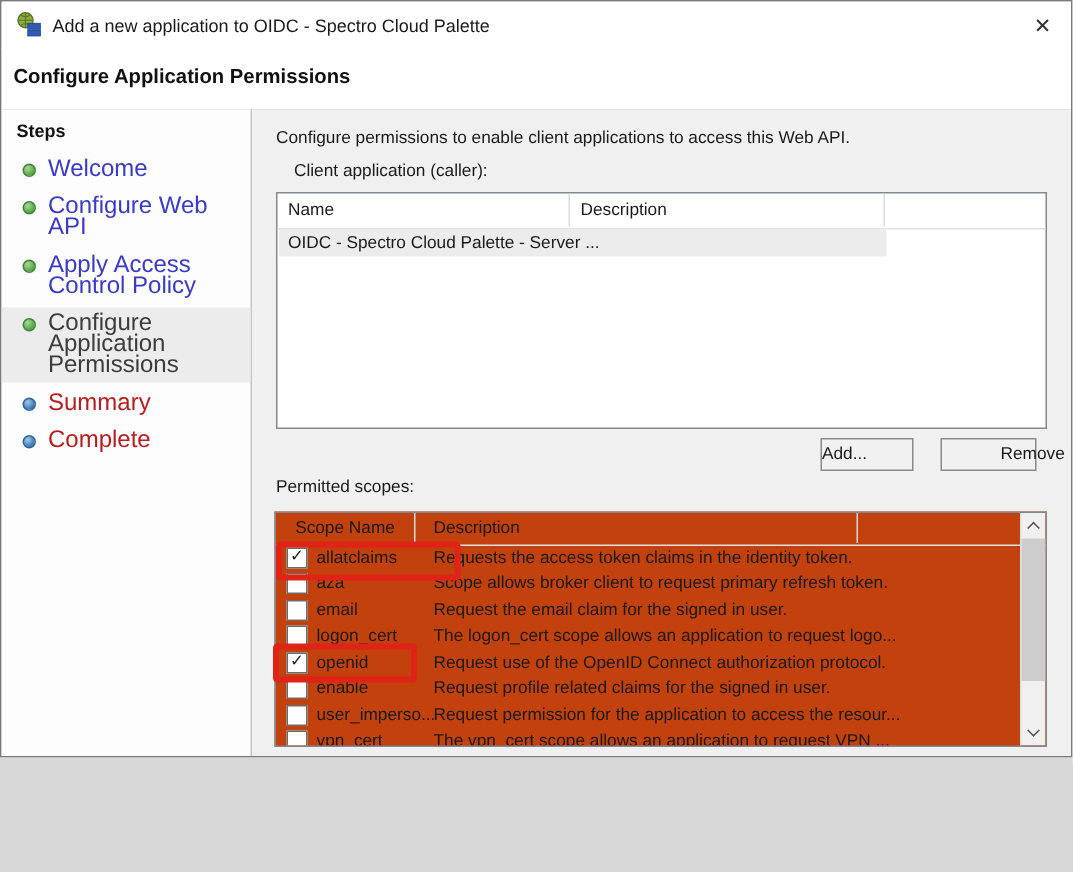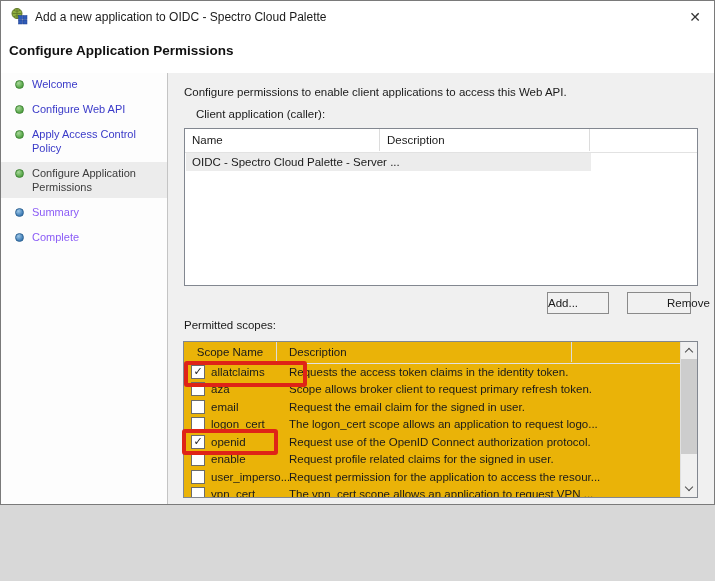--- a/index.html
+++ b/index.html
@@ -16,43 +16,43 @@
   .page-title{position:absolute;left:8px;top:11px;font-size:13.5px;font-weight:bold;color:#111;}
 
   
   .sidebar{position:absolute;left:0;top:72px;bottom:0;width:167px;background:#fdfdfd;border-right:1px solid #c4c4c4;box-sizing:border-box;}
   .steps-heading{font-size:12px;font-weight:bold;color:#111;padding:7px 0 8px 10px;}
   .step-item{display:flex;align-items:flex-start;padding:4px 4px 4px 14px;margin-bottom:3px;}
   .step-item.current{background:var(--selection-gray,#ececec);}
   .bullet{flex:0 0 auto;width:9px;height:9px;border-radius:50%;margin:3px 8px 0 0;}
   .bullet.completed{background:radial-gradient(circle at 35% 30%, #a8d89a, var(--bullet-completed-green,#55a546) 70%);border:1px solid #3f8534;box-sizing:border-box;}
   .bullet.upcoming{background:radial-gradient(circle at 35% 30%, #9ec8e8, var(--bullet-upcoming-blue,#3d7bb5) 70%);border:1px solid #2f6494;box-sizing:border-box;}
-  .step-label{font-size:11px;line-height:14px;max-width:132px;}
+  .step-label{font-size:16px;line-height:14px;max-width:132px;}
   .step-item.link .step-label{color:var(--step-link,#3a3ac8);cursor:pointer;}
   .step-item.current .step-label{color:#3c3c3c;}
-  .step-item.upcoming .step-label{color:#8b5cf6;}
+  .step-item.upcoming .step-label{color:#b91c1c;}
 
   
   .content{position:absolute;left:167px;top:72px;right:0;bottom:0;background:#f0f0f0;}
   .intro-text{position:absolute;left:183px;top:85px;font-size:11.5px;color:#1a1a1a;}
   .client-label{position:absolute;left:183px;top:107px;font-size:11.5px;color:#1a1a1a;margin-left:12px;}
 
   .client-table{position:absolute;left:183px;top:127px;width:514px;height:158px;background:#fff;border:1px solid #828790;box-sizing:border-box;}
   .ct-header{position:relative;height:23px;border-bottom:1px solid #e2e2e2;padding-left:35px;}
   .ct-h-name{position:absolute;left:0;top:0;width:195px;height:22px;line-height:22px;padding-left:7px;font-size:11.5px;color:#1a1a1a;border-right:1px solid #dcdcdc;box-sizing:border-box;}
   .ct-h-desc{position:absolute;left:195px;top:0;width:210px;height:22px;line-height:22px;padding-left:7px;font-size:11.5px;color:#1a1a1a;border-right:1px solid #dcdcdc;box-sizing:border-box;}
   .ct-row{position:absolute;left:1px;top:24px;width:405px;height:18px;line-height:18px;background:var(--selection-gray,#ececec);font-size:11.5px;color:#1a1a1a;padding-left:6px;box-sizing:border-box;white-space:nowrap;overflow:hidden;}
 
   .btn{font-family:"Liberation Sans",sans-serif;font-size:11.5px;color:#1a1a1a;background:#f1f1f1;border:1px solid #8a8a8a;cursor:pointer;box-sizing:border-box;}
   .add-btn{position:absolute;left:546px;top:291px;width:62px;height:22px;line-height:20px;}
   .remove-btn{position:absolute;left:626px;top:291px;width:64px;height:22px;line-height:20px;padding-left:39px;}
 
   .scopes-label{position:absolute;left:183px;top:318px;font-size:11.5px;color:#1a1a1a;}
 
-  .scopes-table{position:absolute;left:182px;top:340px;width:515px;height:157px;background:#eab308;border:1px solid #828790;box-sizing:border-box;overflow:hidden;}
+  .scopes-table{position:absolute;left:182px;top:340px;width:515px;height:157px;background:#c2410c;border:1px solid #828790;box-sizing:border-box;overflow:hidden;}
   .st-header{position:relative;height:21px;border-bottom:1px solid #e2e2e2;}
   .st-h-scope{position:absolute;left:0;top:0;width:93px;height:20px;line-height:20px;text-align:center;font-size:11.5px;color:#1a1a1a;border-right:1px solid #dcdcdc;box-sizing:border-box;}
   .st-h-desc{position:absolute;left:93px;top:0;width:295px;height:20px;line-height:20px;padding-left:12px;font-size:11.5px;color:#1a1a1a;border-right:1px solid #dcdcdc;box-sizing:border-box;}
   .st-rows{position:absolute;left:0;top:21px;right:17px;bottom:0;overflow:hidden;}
   .scope-row{display:flex;align-items:center;height:17.5px;padding-left:7px;box-sizing:border-box;}
   .checkbox{flex:0 0 auto;width:12px;height:12px;border:1px solid #6b6b6b;background:#fff;font-size:11px;line-height:11px;text-align:center;color:#222;margin-right:6px;cursor:pointer;}
   .scope-name{flex:0 0 78px;font-size:11.5px;color:#1a1a1a;white-space:nowrap;overflow:hidden;}
   .scope-desc{flex:1;font-size:11.5px;color:#1a1a1a;white-space:nowrap;overflow:hidden;}
 
   
@@ -97,20 +97,21 @@
     </svg>
     <span class="title-text">Add a new application to OIDC - Spectro Cloud Palette</span>
     <span class="close-btn">✕</span>
   </div>
 
   <div class="page-header">
     <span class="page-title">Configure Application Permissions</span>
   </div>
 
   <div class="sidebar">
+    <div class="steps-heading">Steps</div>
 
     <div class="step-item link">
       <span class="bullet completed"></span>
       <span class="step-label">Welcome</span>
     </div>
     <div class="step-item link">
       <span class="bullet completed"></span>
       <span class="step-label">Configure Web API</span>
     </div>
     <div class="step-item link">

